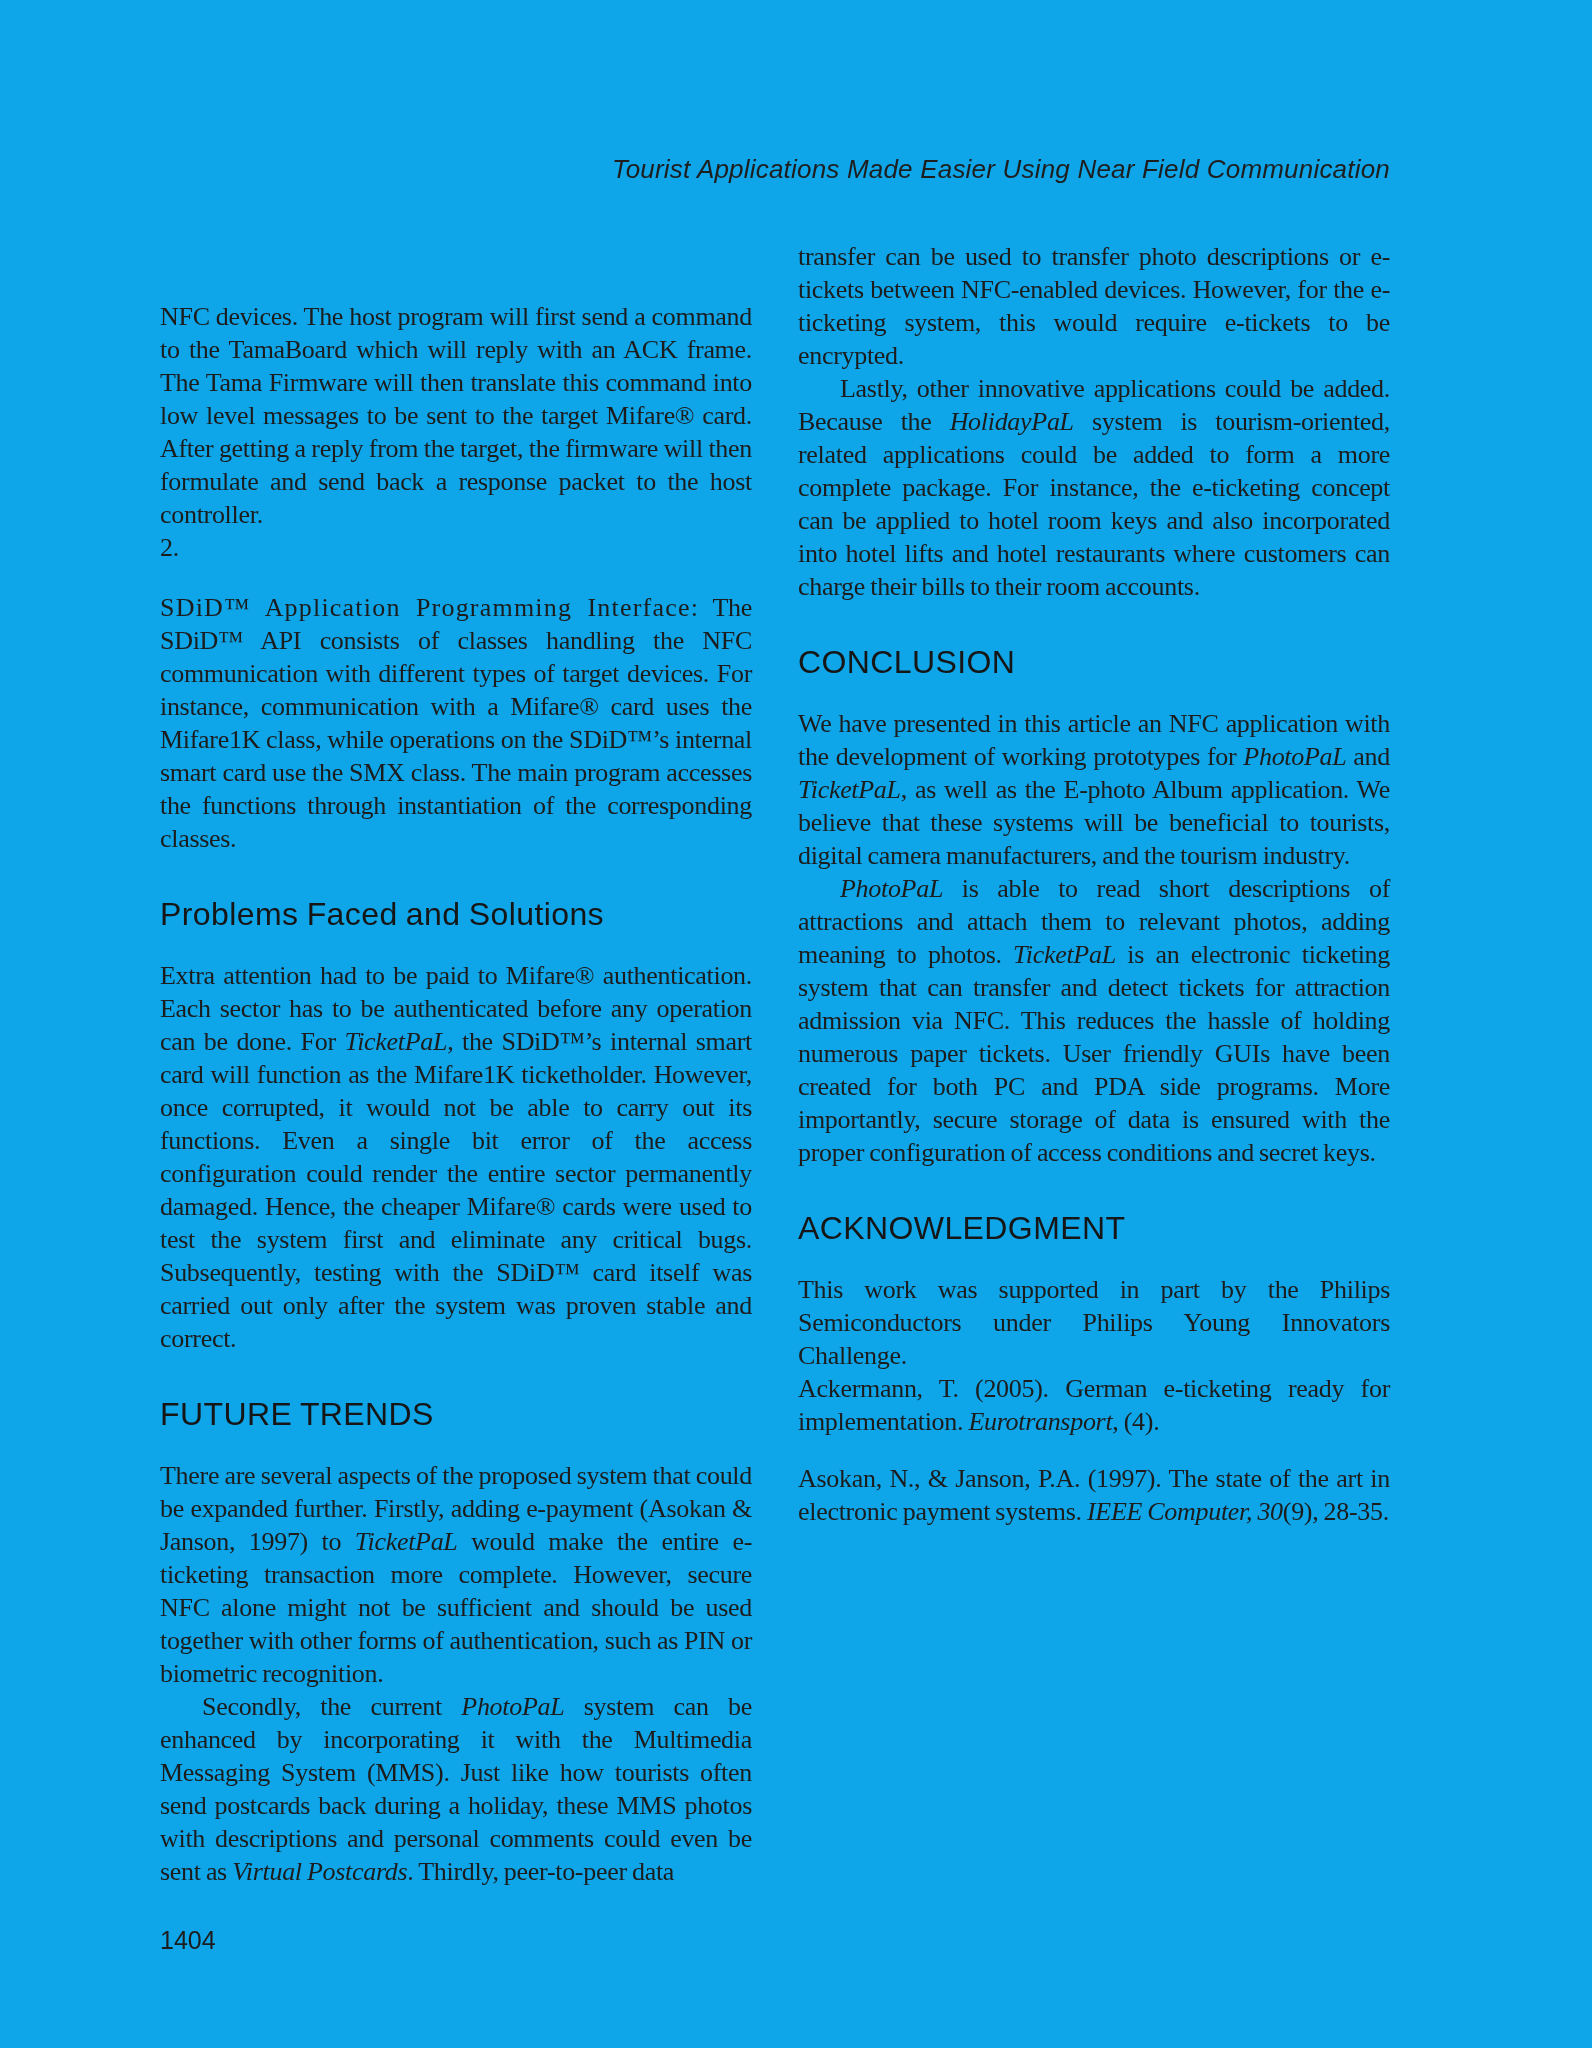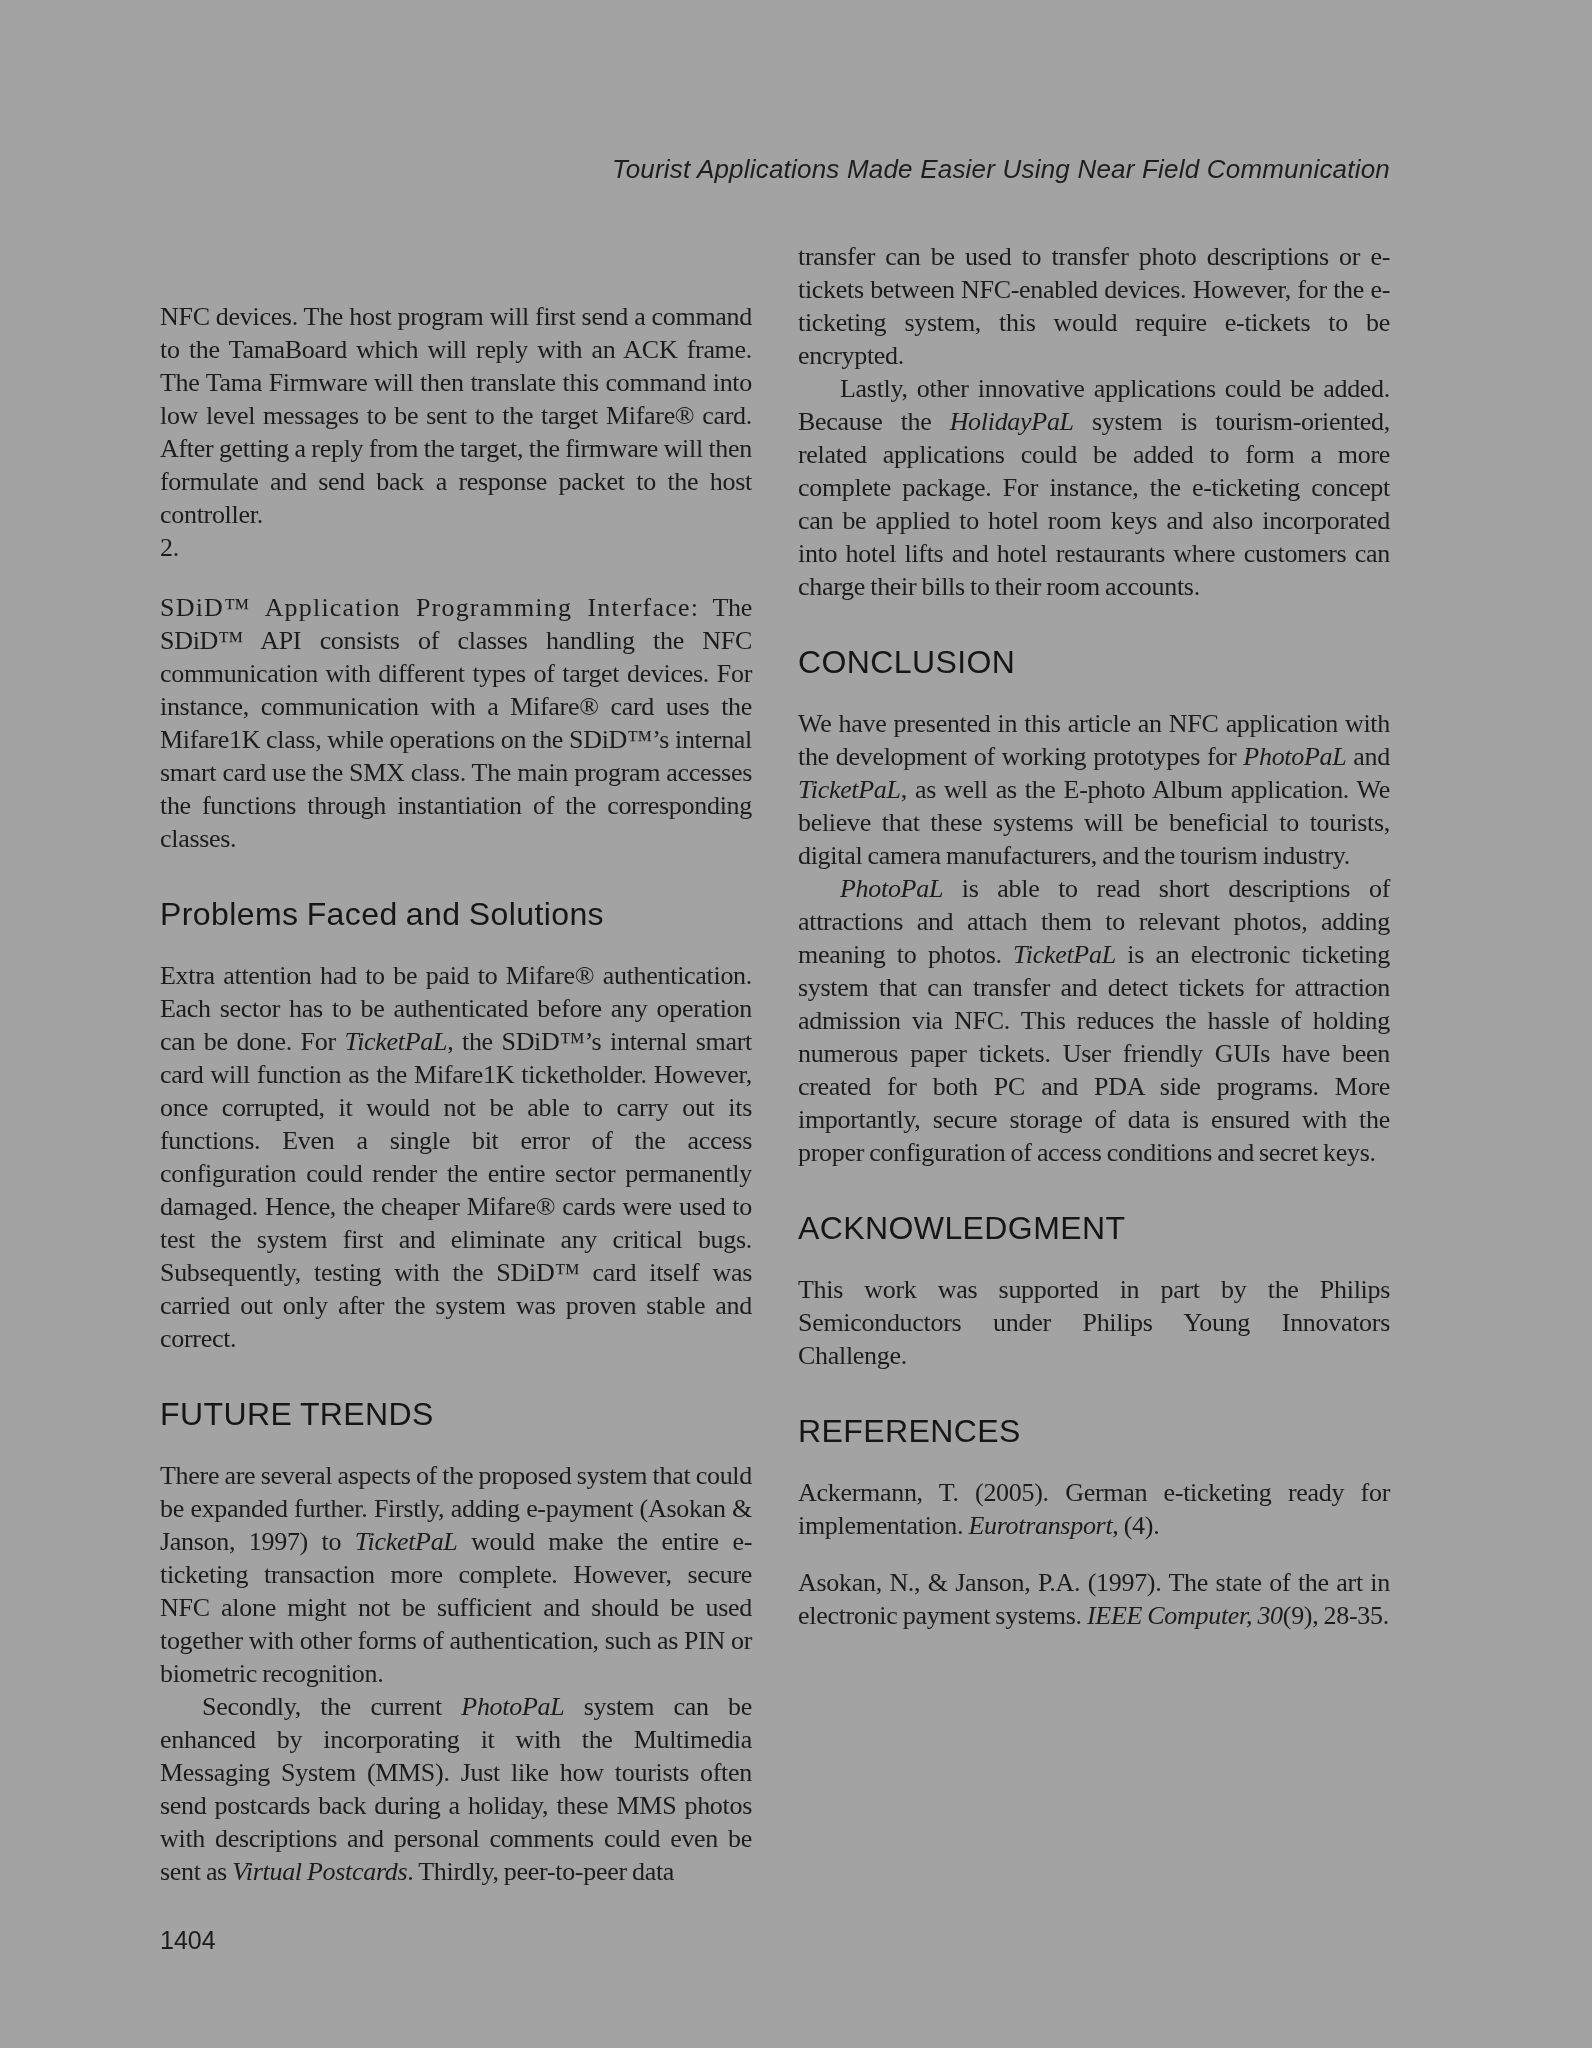--- a/index.html
+++ b/index.html
@@ -1,19 +1,19 @@
 <!DOCTYPE html>
 <html><head>
 <meta charset="utf-8">
 <style>
   html,body{margin:0;padding:0;background:#888;}
   .page{
     position:relative;
     width:1592px;height:2048px;
-    background:#a3a3a3;
+    background:#0ea5e9;
     overflow:hidden;
     font-family:"Liberation Serif", serif;
     color:#1c1c1c;
   }
   .running-header{
     position:absolute;
     left:160px;top:154px;width:1230px;
     text-align:right;
     font-family:"Liberation Sans", sans-serif;
     font-style:italic;
@@ -100,21 +100,20 @@
       <h2>CONCLUSION</h2>
 
       <p><span>We have presented in this article an NFC application with the development of working prototypes for </span><span class="it">PhotoPaL</span><span> and </span><span class="it">TicketPaL</span><span>, as well as the E-photo Album application. We believe that these systems will be beneficial to tourists, digital camera manufacturers, and the tourism industry.</span></p>
 
       <p class="indent"><span class="it">PhotoPaL</span><span> is able to read short descriptions of attractions and attach them to relevant photos, adding meaning to photos. </span><span class="it">TicketPaL</span><span> is an electronic ticketing system that can transfer and detect tickets for attraction admission via NFC. This reduces the hassle of holding numerous paper tickets. User friendly GUIs have been created for both PC and PDA side programs. More importantly, secure storage of data is ensured with the proper configuration of access conditions and secret keys.</span></p>
 
       <h2>ACKNOWLEDGMENT</h2>
 
       <p><span>This work was supported in part by the Philips Semiconductors under Philips Young Innovators Challenge.</span></p>
 
-      <h2>REFERENCES</h2>
 
       <p class="ref"><span>Ackermann, T. (2005). German e-ticketing ready for implementation. </span><span class="it">Eurotransport</span><span>, (4).</span></p>
 
       <p class="ref"><span>Asokan, N., &amp; Janson, P.A. (1997). The state of the art in electronic payment systems. </span><span class="it">IEEE Computer, 30</span><span>(9), 28-35.</span></p>
 
 
     </div>
   </div>
 
   <div class="page-number">1404</div>

